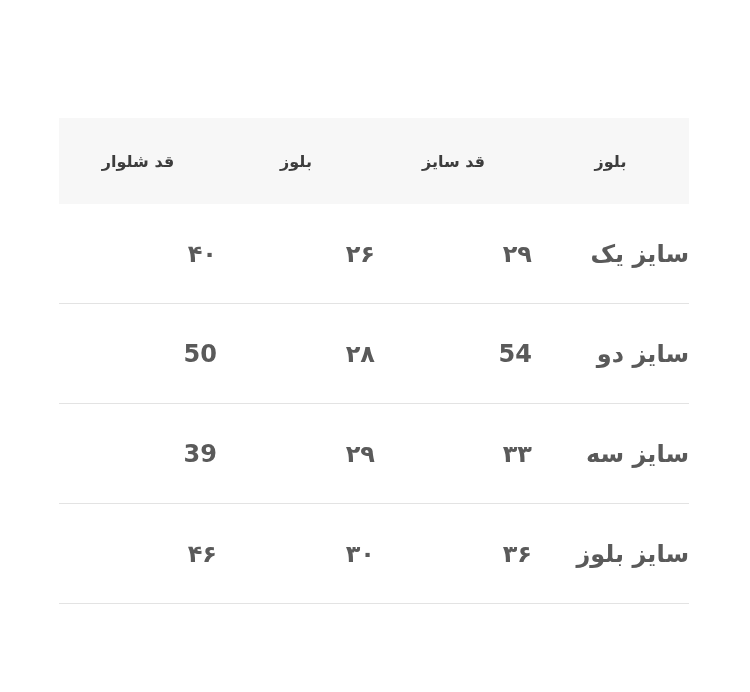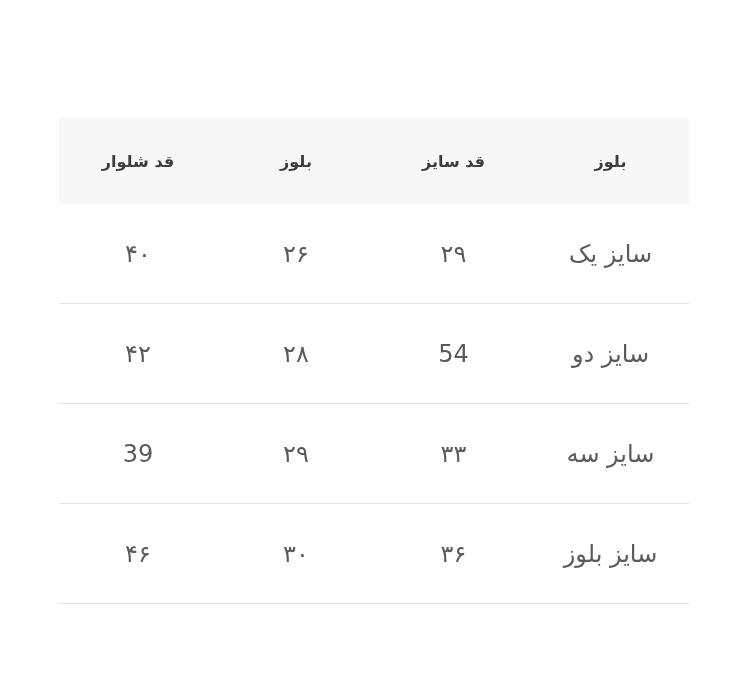--- a/index.html
+++ b/index.html
@@ -50,23 +50,23 @@
     font-size: 16px;
     font-weight: bold;
     color: #3d3d3d;
     text-align: center;
     padding: 34px 0 33px 0;
     border: none;
     white-space: nowrap;
   }
   table.size-table td {
     font-size: 24px;
-    font-weight: normal;
+    font-weight: bold;
     color: #5a5a5a;
-    text-align: center;
+    text-align: right;
     padding: 36px 0 35px 0;
     border-bottom: 1px solid #e3e3e3;
     white-space: nowrap;
   }
   table.size-table tbody tr:first-child td {
     border-top: none;
   }
   .col-a { width: 157px; }
   .col-b { width: 157px; }
   .col-c { width: 158px; }
@@ -97,21 +97,21 @@
           <tr>
             <td>سایز یک</td>
             <td>۲۹</td>
             <td>۲۶</td>
             <td>۴۰</td>
           </tr>
           <tr>
             <td>سایز دو</td>
             <td>54</td>
             <td>۲۸</td>
-            <td>۴۲</td>
+            <td>50</td>
           </tr>
           <tr>
             <td>سایز سه</td>
             <td>۳۳</td>
             <td>۲۹</td>
             <td>39</td>
           </tr>
           <tr>
             <td>سایز بلوز</td>
             <td>۳۶</td>

